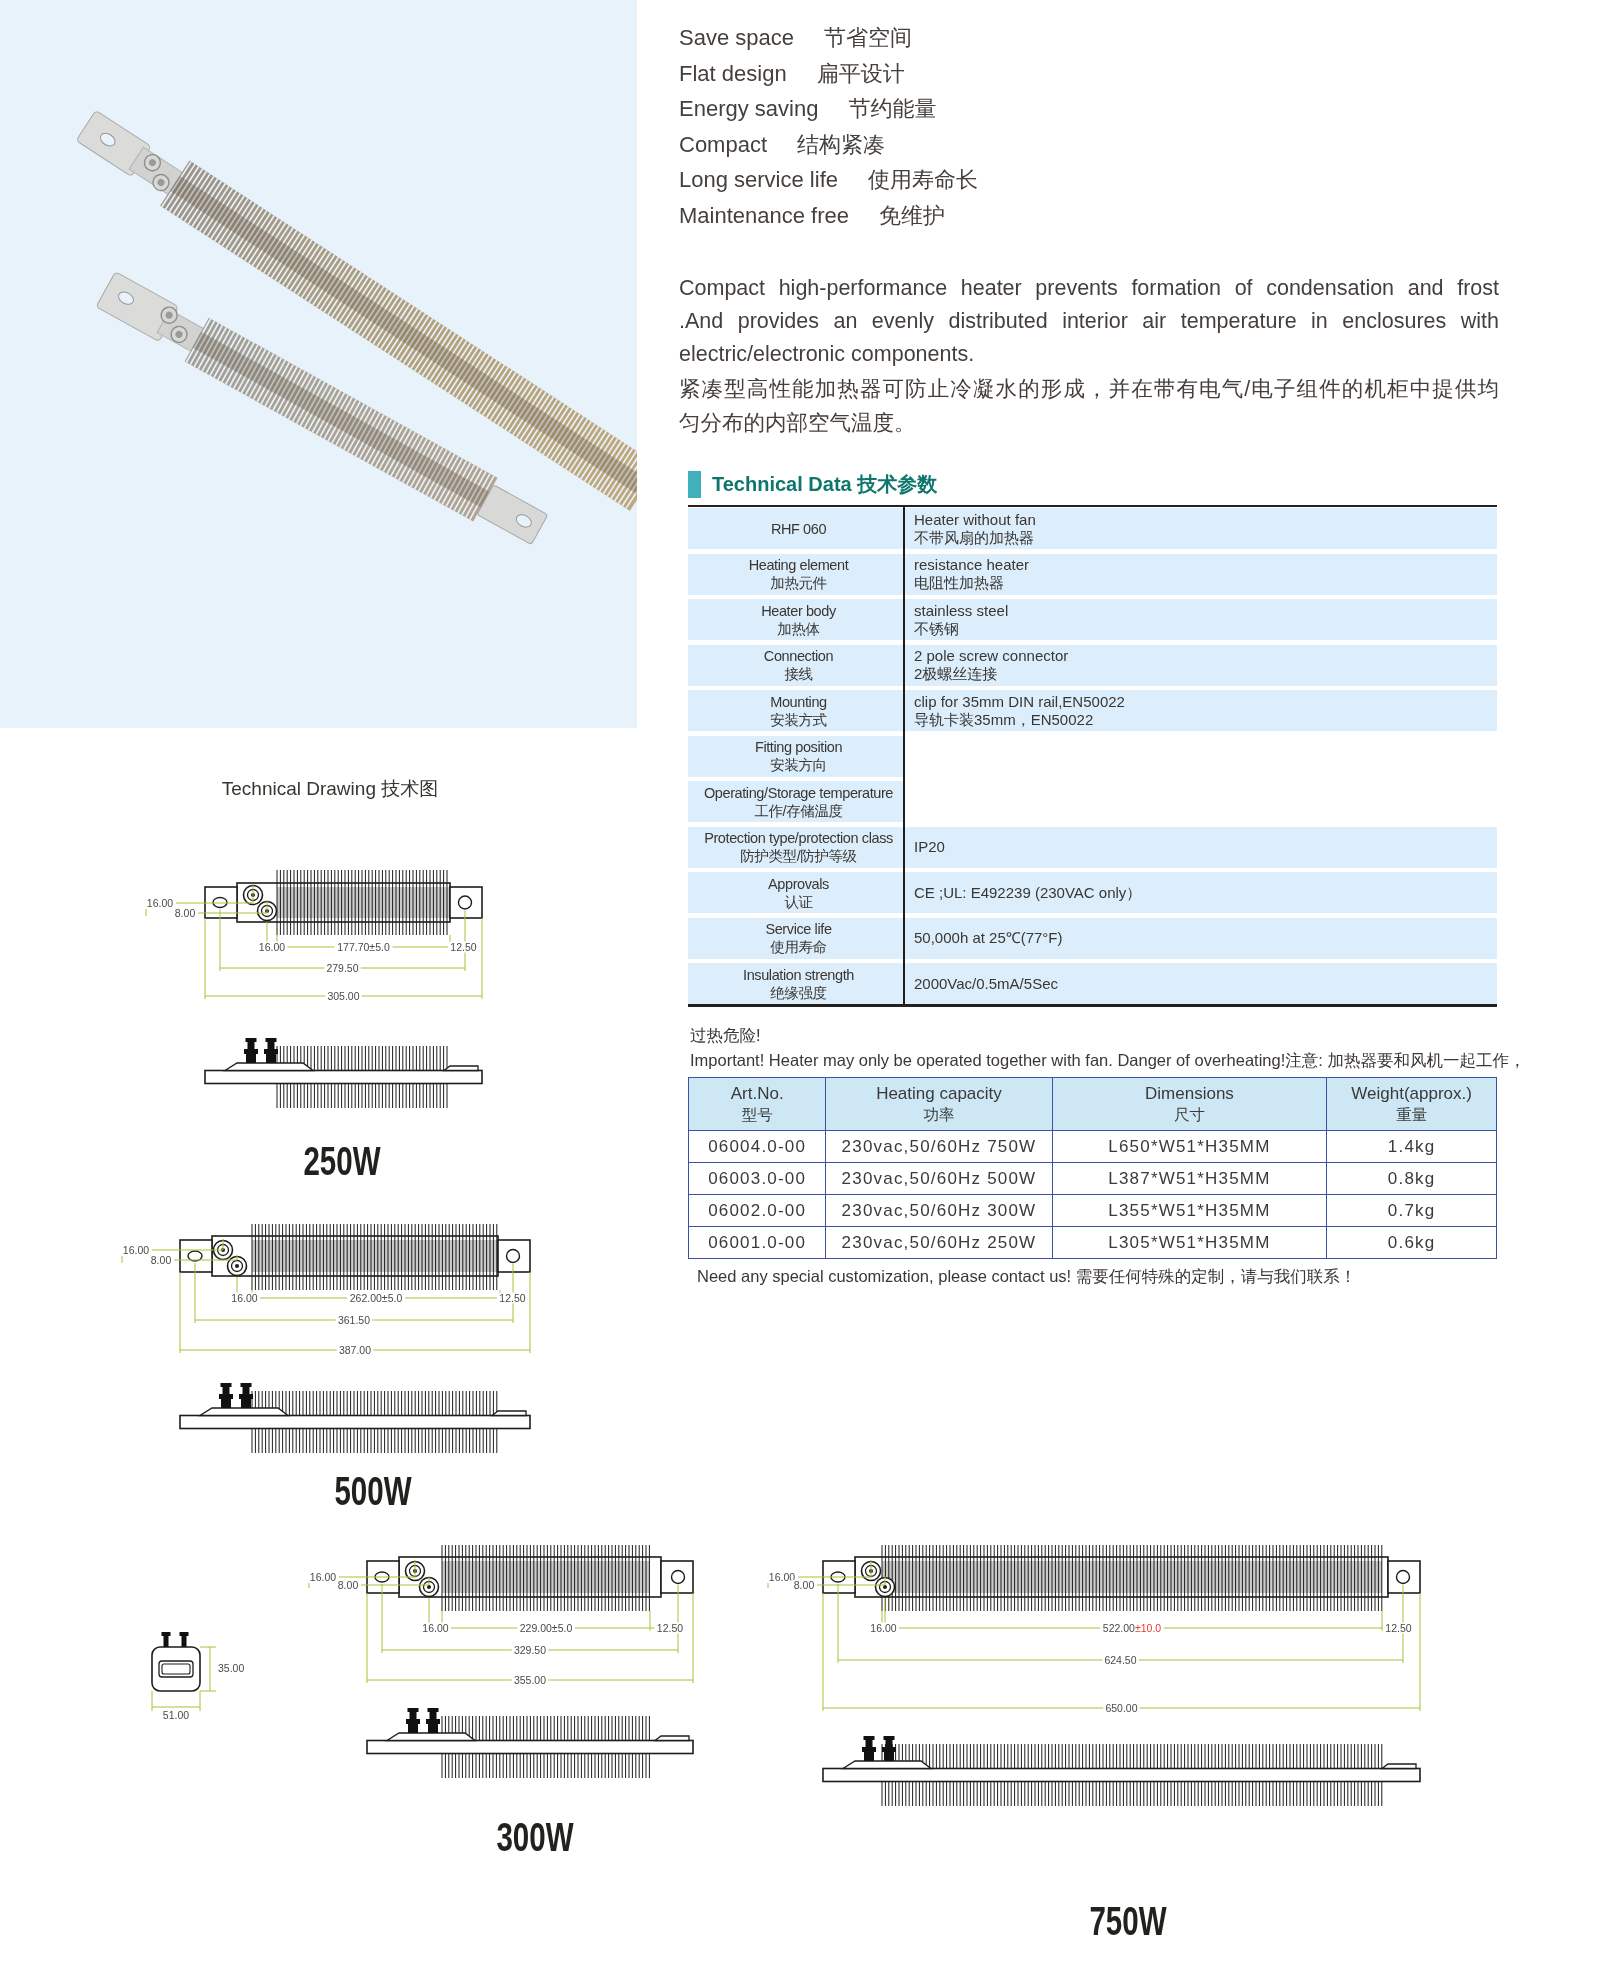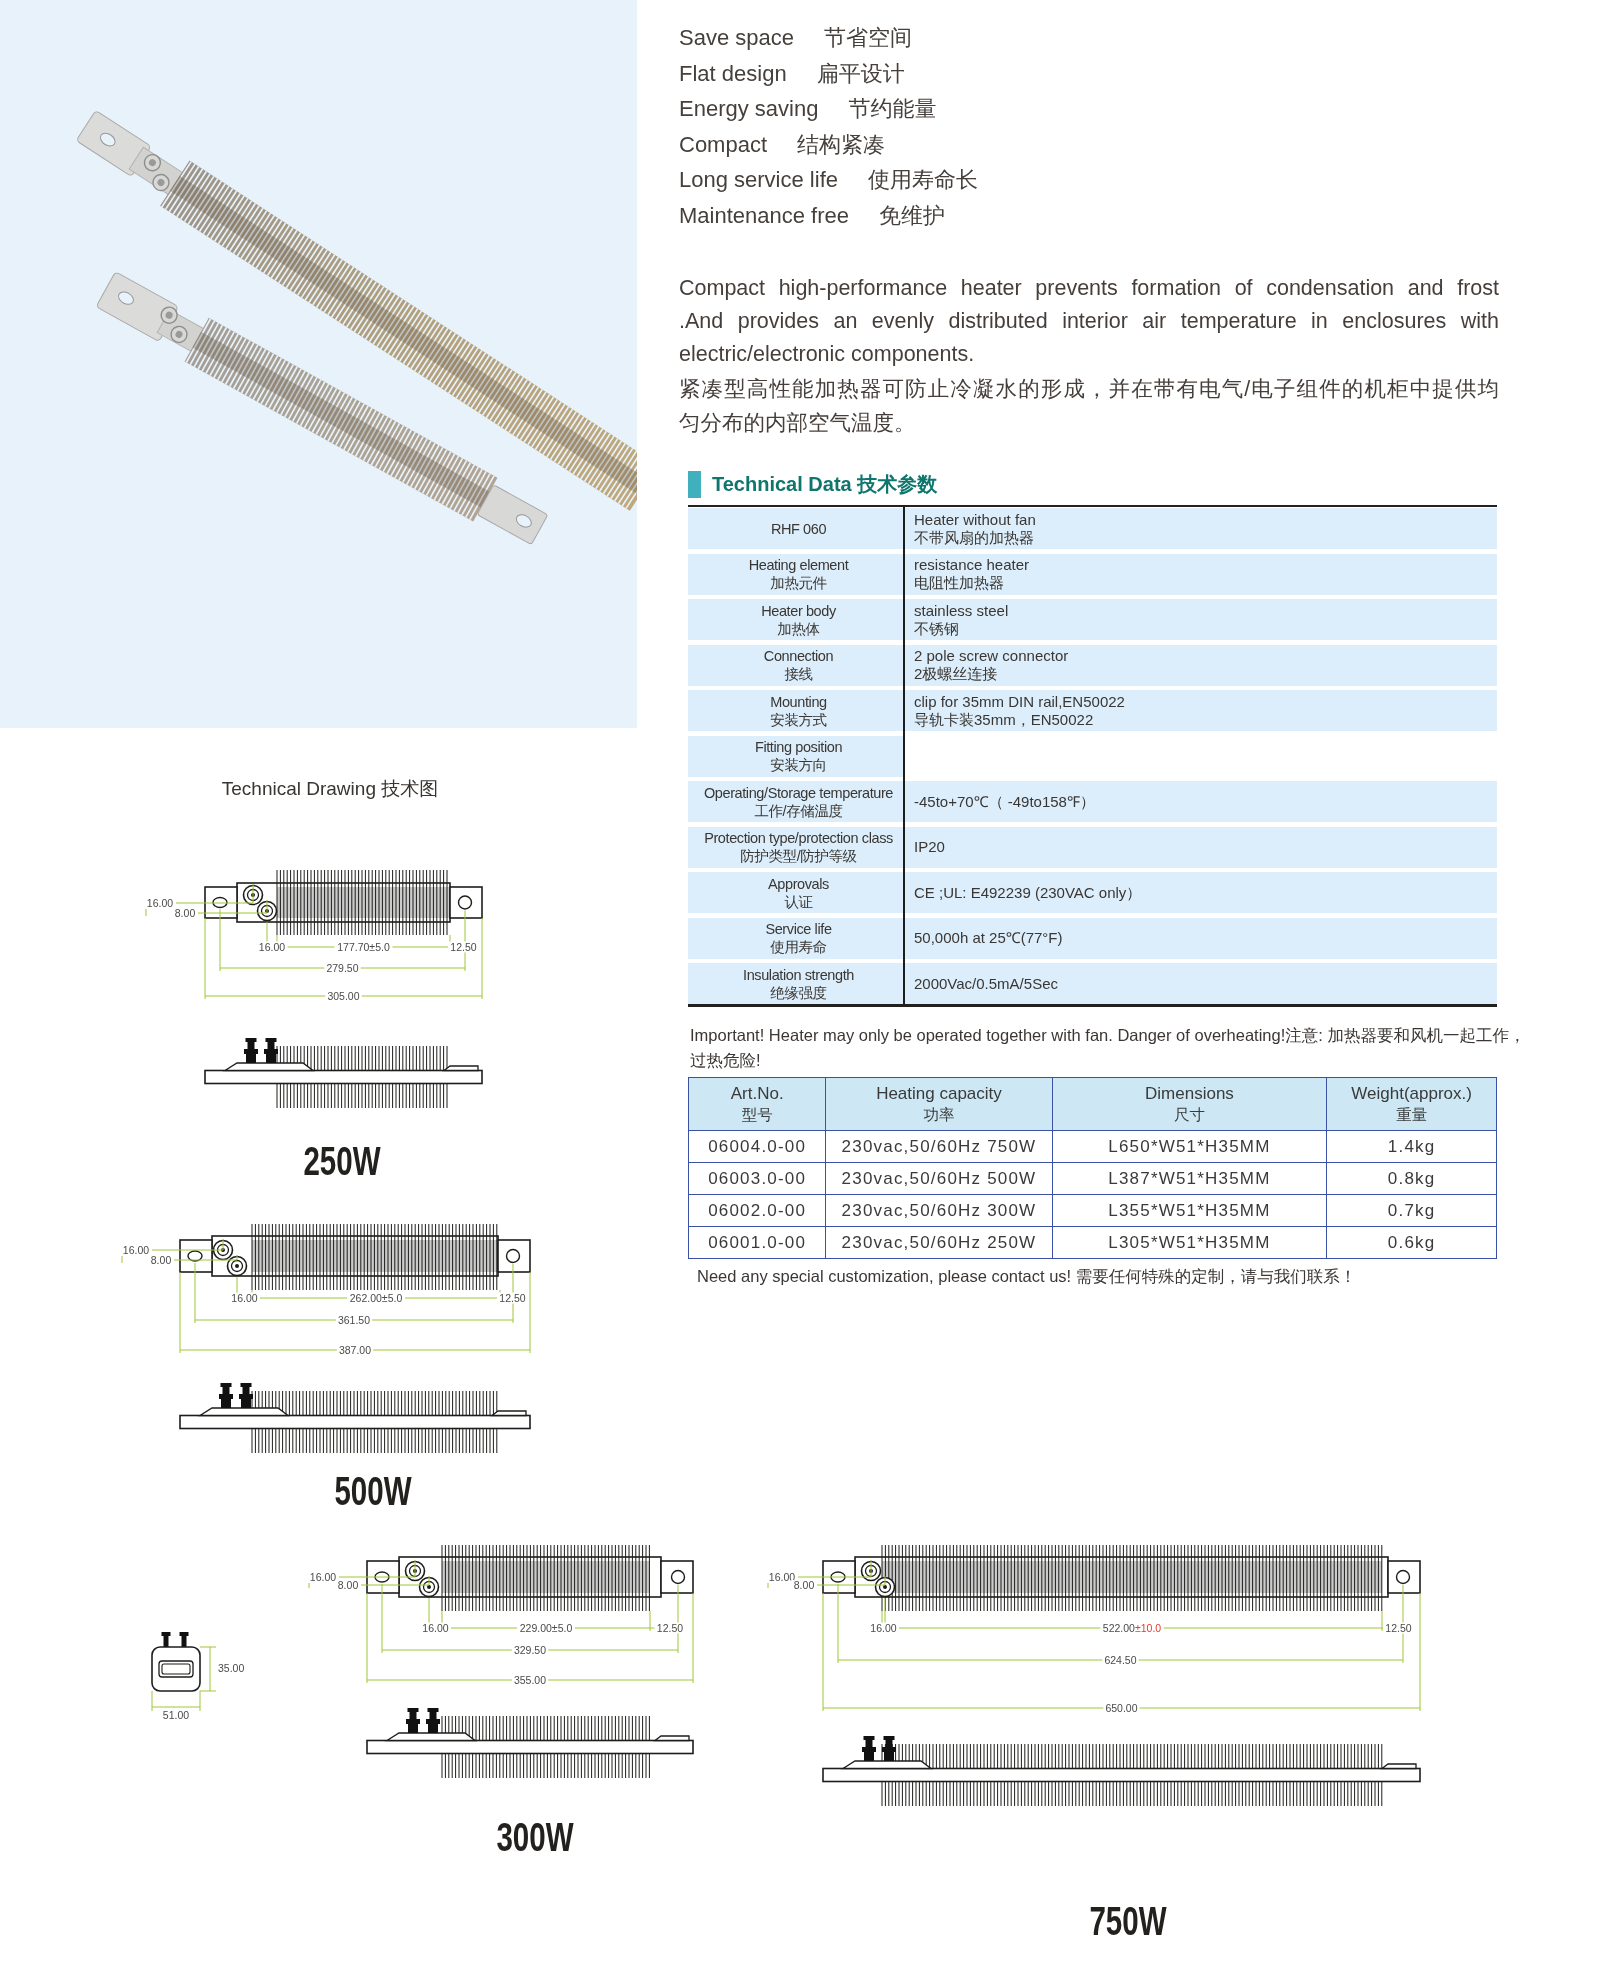--- a/index.html
+++ b/index.html
@@ -358,23 +358,20 @@
         <div class="t-label">
           <div class="tl">Fitting position</div>
           <div class="tl">安装方向</div>
         </div>
       </div>
       <div class="t-row">
         <div class="t-label">
           <div class="tl">Operating/Storage temperature</div>
           <div class="tl">工作/存储温度</div>
         </div>
-        <div class="t-value">
-          <div class="tv">-45to+70℃（ -49to158℉）</div>
-        </div>
       </div>
       <div class="t-row">
         <div class="t-label">
           <div class="tl">Protection type/protection class</div>
           <div class="tl">防护类型/防护等级</div>
         </div>
         <div class="t-value">
           <div class="tv">IP20</div>
         </div>
       </div>
@@ -403,22 +400,22 @@
         </div>
         <div class="t-value">
           <div class="tv">2000Vac/0.5mA/5Sec</div>
         </div>
       </div>
     </div>
   <div class="tech-vline"></div>
   <div class="tech-bottom"></div>
 
   <div class="imp">
+    <div>过热危险!</div>
     <div>Important! Heater may only be operated together  with fan. Danger of overheating!注意: 加热器要和风机一起工作，</div>
-    <div>过热危险!</div>
   </div>
 
   <table class="prod" id="prodTable">
       <colgroup>
         <col style="width: 17%;">
         <col style="width: 28%;">
         <col style="width: 34%;">
         <col style="width: 21%;">
       </colgroup>
       <thead>

